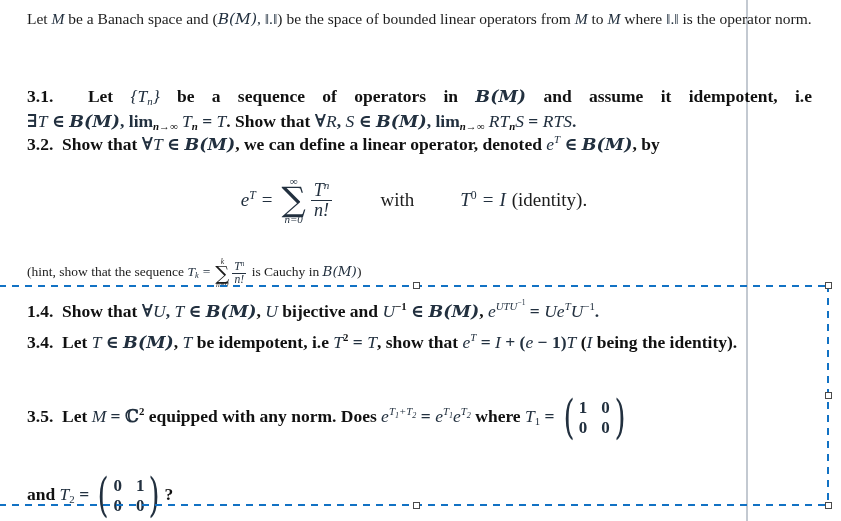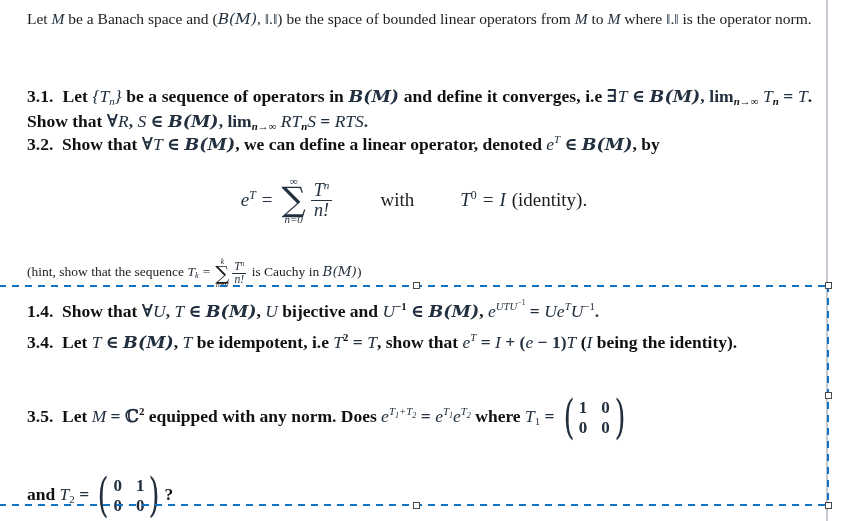--- a/index.html
+++ b/index.html
@@ -13,21 +13,21 @@
     position: relative;
     overflow: hidden;
     font-family: "Liberation Serif", "DejaVu Serif", serif;
     color: #1a1a1a;
   }
 
   
   #page {
     position: absolute;
     left: 0; top: 0;
-    width: 828px;
+    width: 748px;
     height: 521px;
     background: #ffffff;
     border-right: 2px solid #c3c9d1;
     box-sizing: border-box;
   }
   #page-gutter {
     position: absolute;
     left: 830px; top: 0;
     width: 11px; height: 521px;
     background: #ffffff;
@@ -238,21 +238,21 @@
 <body>
 
 <div id="page">
 
   <div class="block para" style="left:27px; top:8px; width:785px;">
     <span>Let </span><span class="m">M</span><span> be a Banach space and (</span><span class="cal">B(M)</span><span class="mu">, </span><span class="mu">‖.‖</span><span>) be the space of bounded linear operators from </span><span class="m">M</span><span> to </span><span class="m">M</span><span> where </span><span class="mu">‖.‖</span><span> is the operator norm.</span>
   </div>
 
   <div class="block qitem" style="left:27px; top:84px; width:785px;">
     <span>3.1.</span>&nbsp;
-    <span>Let </span><span class="m">{<span class="m">T</span><sub class="s">n</sub>}</span><span> be a sequence of operators in </span><span class="cal">B(M)</span><span> and define it converges, i.e</span>
+    <span>Let </span><span class="m">{<span class="m">T</span><sub class="s">n</sub>}</span><span> be a sequence of operators in </span><span class="cal">B(M)</span><span> and assume it idempotent, i.e</span>
     <span class="nowrap"><span class="mu">∃</span><span class="m">T</span><span class="mu"> ∈ </span><span class="cal">B(M)</span><span class="mu">, lim</span><sub class="s">n→∞</sub><span class="m"> T</span><sub class="s">n</sub><span class="mu"> = </span><span class="m">T</span></span><span>. Show that </span><span class="nowrap"><span class="mu">∀</span><span class="m">R</span><span class="mu">, </span><span class="m">S</span><span class="mu"> ∈ </span><span class="cal">B(M)</span><span class="mu">, lim</span><sub class="s">n→∞</sub><span class="m"> RT</span><sub class="s">n</sub><span class="m">S</span><span class="mu"> = </span><span class="m">RTS</span><span class="mu">.</span></span>
   </div>
 
   <div class="block qitem" style="left:27px; top:132px; width:785px;">
     <span>3.2.</span>&nbsp;
     <span>Show that </span><span class="nowrap"><span class="mu">∀</span><span class="m">T</span><span class="mu"> ∈ </span><span class="cal">B(M)</span></span><span>, we can define a linear operator, denoted </span><span class="m">e<sup class="s">T</sup></span><span class="mu"> ∈ </span><span class="cal">B(M)</span><span>, by</span>
   </div>
 
   <div id="display-eq">
     <span class="eqrow">

